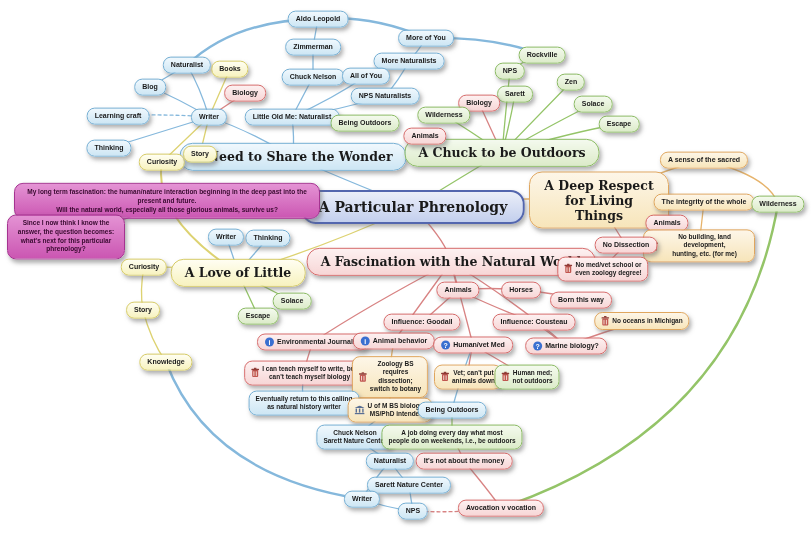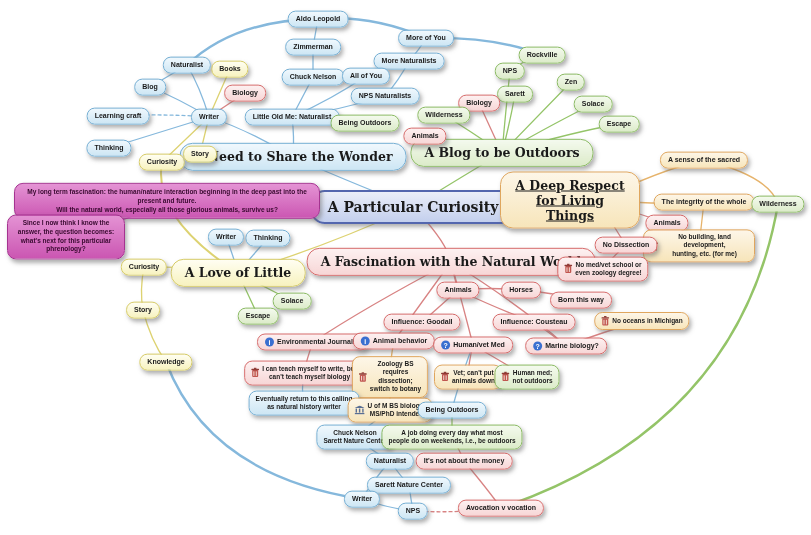--- a/index.html
+++ b/index.html
@@ -115,29 +115,29 @@
       <path d="M 238 273 Q 269 289 292 301" fill="none" stroke="#94c468" stroke-width="1.3" stroke-linecap="round"></path>
       <path d="M 238 273 Q 250 298.5 258 316" fill="none" stroke="#94c468" stroke-width="1.3" stroke-linecap="round"></path>
       <path d="M 144 267 Q 139.5 290.5 143 310" fill="none" stroke="#ddd271" stroke-width="1.3" stroke-linecap="round"></path>
       <path d="M 143 310 Q 150.5 340 166 362" fill="none" stroke="#ddd271" stroke-width="1.3" stroke-linecap="round"></path>
       <path d="M 162 162 Q 152 217.5 238 273" fill="none" stroke="#ddd271" stroke-width="2" stroke-linecap="round"></path>
       <path d="M 167 201 Q 290 204 413 207" fill="none" stroke="#bb4ba3" stroke-width="1.3" stroke-linecap="round"></path>
       <path d="M 66 237 Q 122.5 223 167 201" fill="none" stroke="#bb4ba3" stroke-width="1.3" stroke-linecap="round"></path>
     </svg>
   <div id="nodes">
       <div class="node n-center sz-c" style="left: 413px; top: 207px;">
-        <span class="lbl">A Particular Curiosity</span>
+        <span class="lbl">A Particular Phrenology</span>
       </div>
       <div class="node n-blue sz-m" style="left: 293px; top: 157px;">
         <span class="lbl">A Need to Share the Wonder</span>
       </div>
       <div class="node n-green sz-m" style="left: 502px; top: 153px;">
-        <span class="lbl">A Blog to be Outdoors</span>
-      </div>
-      <div class="node n-orange sz-mw" style="left: 570px; top: 200px; width: 118px; text-decoration: underline;"><span class="lbl">A Deep Respect for Living Things</span></div>
+        <span class="lbl">A Chuck to be Outdoors</span>
+      </div>
+      <div class="node n-orange sz-mw" style="left: 599px; top: 200px; width: 118px;"><span class="lbl">A Deep Respect for Living Things</span></div>
       <div class="node n-red sz-m" style="left: 451px; top: 262px;">
         <span class="lbl">A Fascination with the Natural World</span>
       </div>
       <div class="node n-yellow sz-m" style="left: 238px; top: 273px;">
         <span class="lbl">A Love of Little</span>
       </div>
       <div class="node n-blue sz-s" style="left: 318px; top: 19px;">
         <span class="lbl">Aldo Leopold</span>
       </div>
       <div class="node n-blue sz-s" style="left: 313px; top: 47px;">

